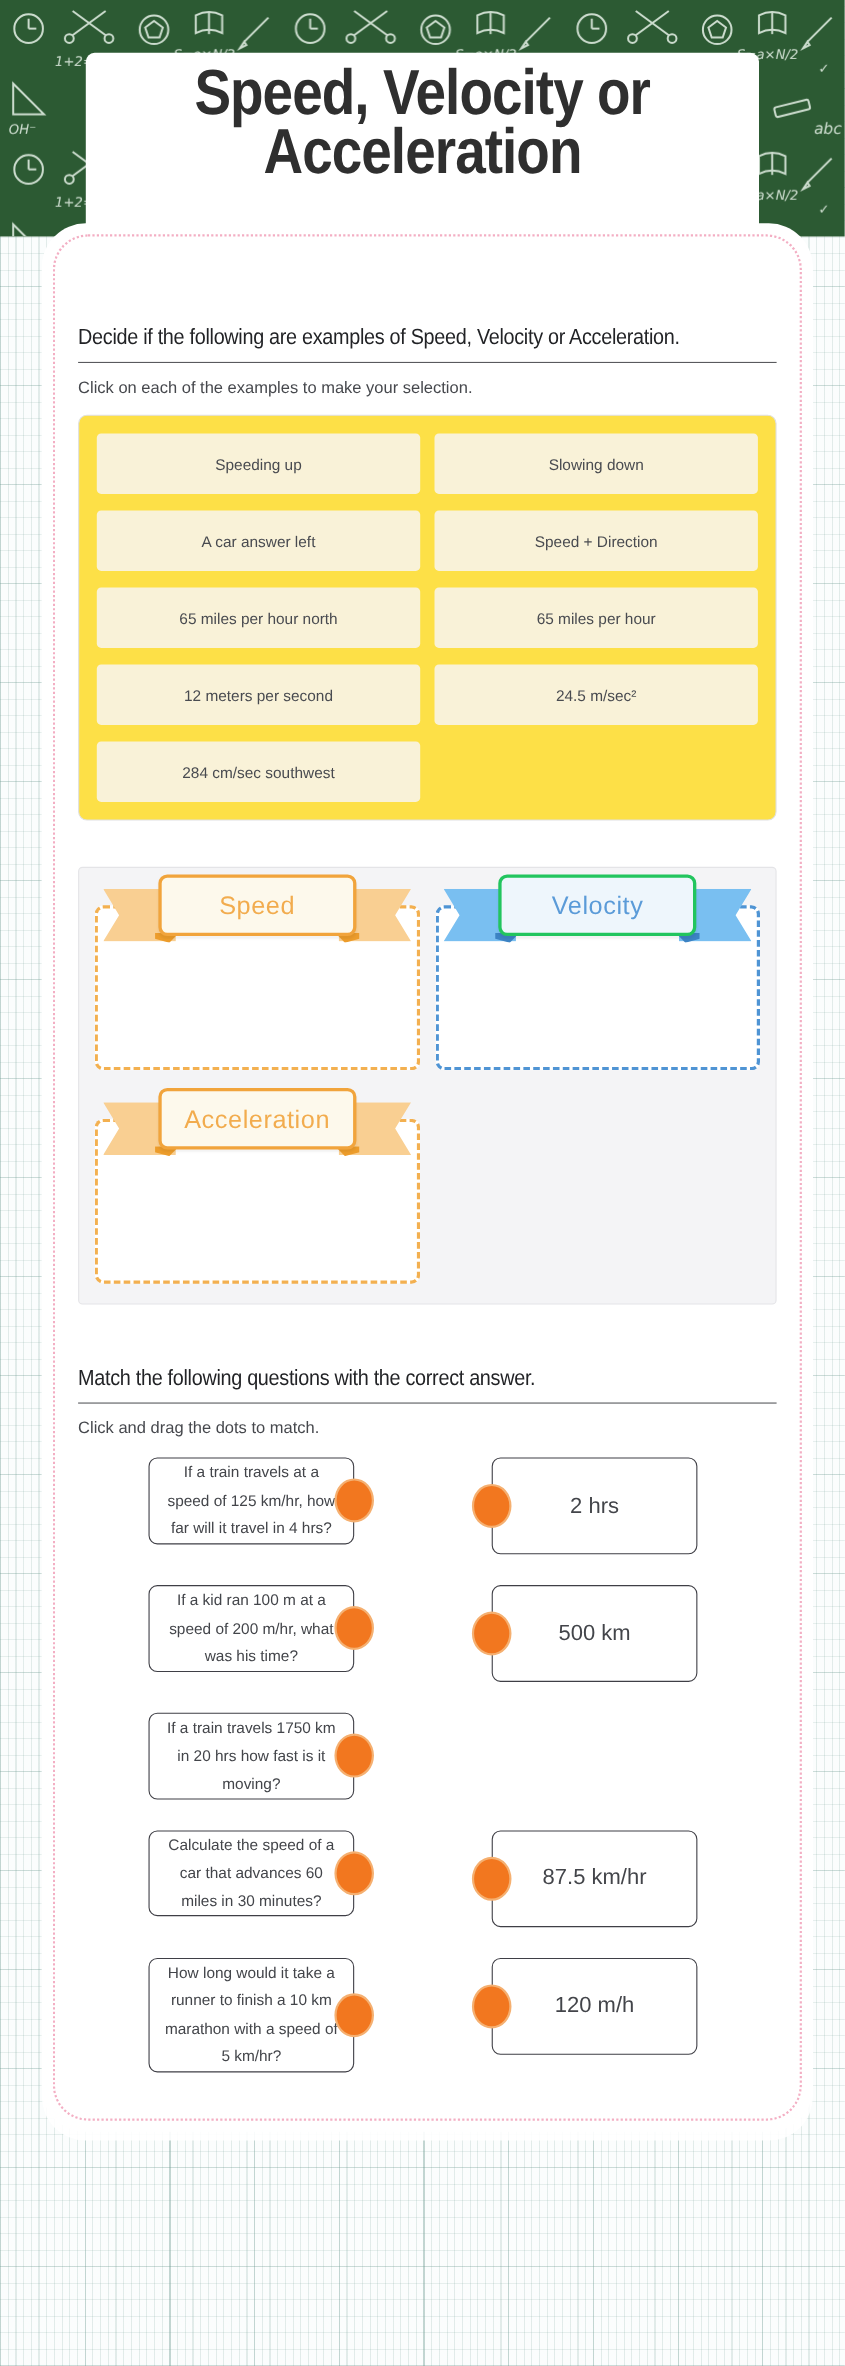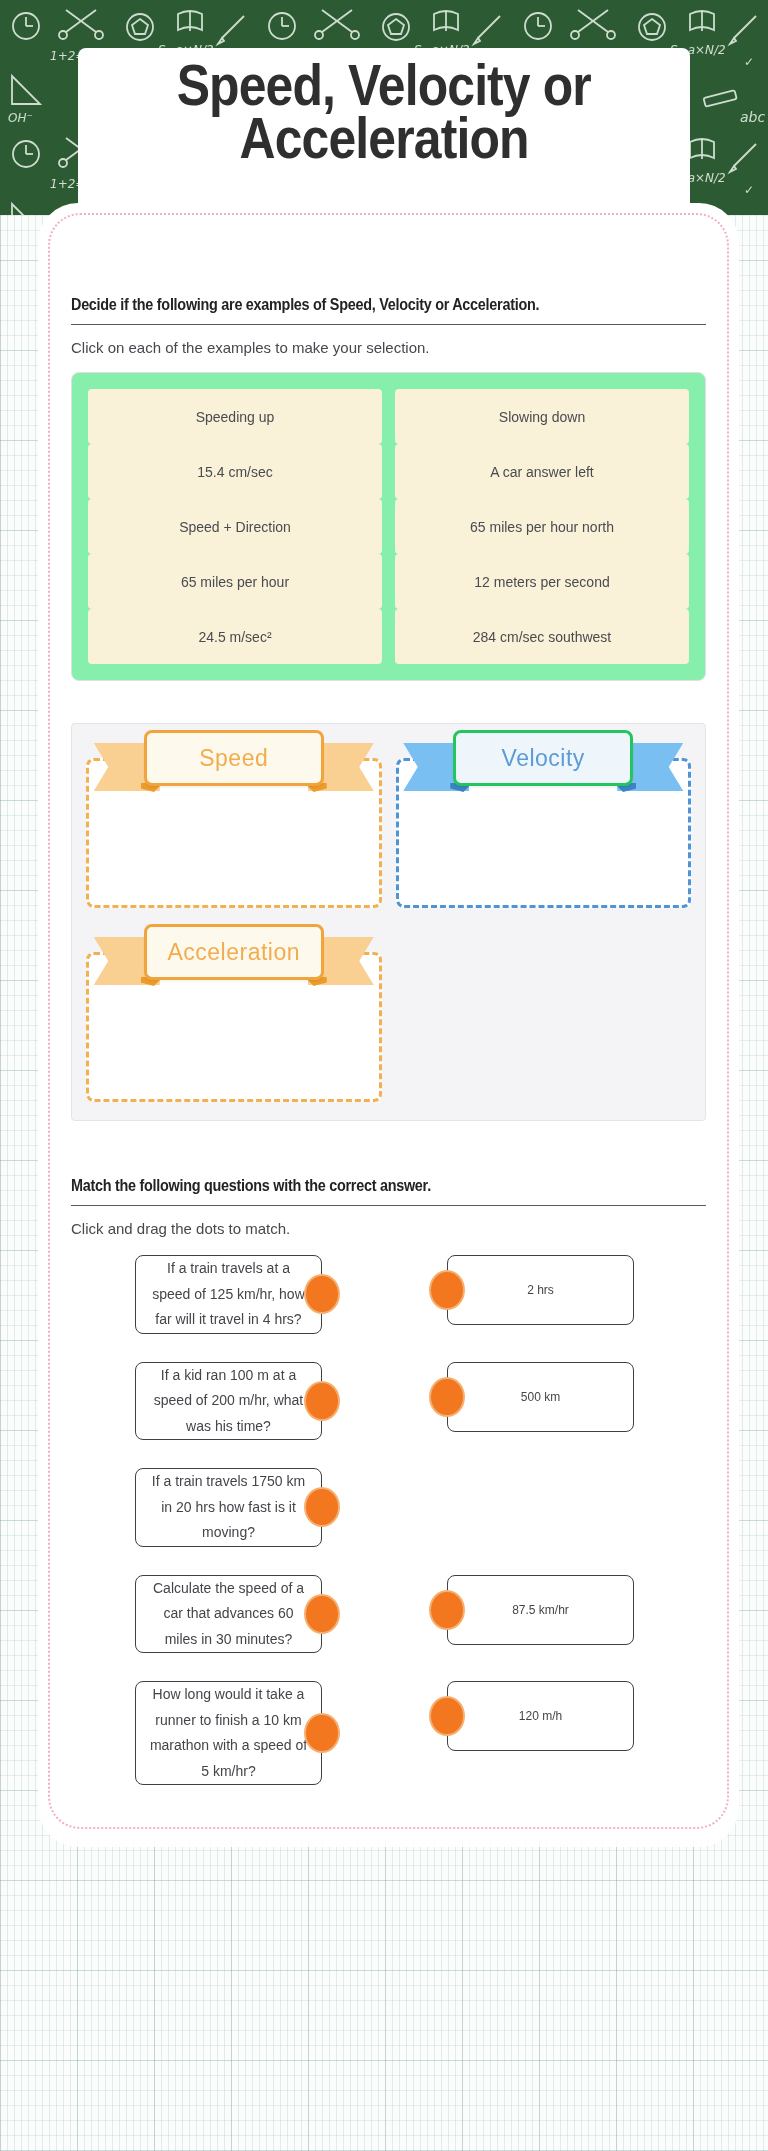--- a/index.html
+++ b/index.html
@@ -31,29 +31,29 @@
     position:relative; z-index:2; margin:-12px 29px 0 38px; width:701px;
     background:#ffffff; border-radius:40px;
     padding:93px 33px 26px 33px;
     box-shadow:0 8px 0 rgba(255,255,255,.9);
   }
   .card::before {
     content:""; position:absolute; inset:10px; pointer-events:none;
     border:2px dotted #f3aec3; border-radius:32px;
   }
 
-  .sec-heading { font-size:16px; font-weight:700; color:#222326; margin:0; }
+  .sec-heading { font-size:20px; font-weight:400; color:#222326; margin:0; }
   .sec-heading > span { display:inline-block; transform:scaleX(.9); transform-origin:left center; letter-spacing:-.3px; }
   .rule { border:none; border-top:1px solid #595a5e; margin:10px 0 14px; }
   .sub { font-size:15px; color:#46484d; margin:0 0 16px; }
 
   
   .options-panel {
     border:1px solid #dfe0e2; border-radius:8px; padding:16px;
-    display:grid; grid-template-columns:1fr 1fr; gap:0 13px; background:#86efac;
+    display:grid; grid-template-columns:1fr 1fr; gap:15px 13px; background:#fde047;
   }
   .option {
     height:55px; background:#f9f2d8; border-radius:4px; cursor:pointer;
     display:flex; align-items:center; justify-content:center;
     font-size:14px; color:#494b50; text-align:center;
   }
 
   
   .dropzones {
     margin-top:42px; background:#f4f4f6; border:1px solid #e4e4e7; border-radius:4px;
@@ -90,21 +90,21 @@
   
   .match-section { margin-top:56px; }
   .match-list { margin-top:18px; }
   .match-row { display:flex; align-items:flex-start; margin-left:64px; margin-bottom:28px; }
   .q-card, .a-card {
     position:relative; width:187px; background:#fff;
     border:1.5px solid #3f3f46; border-radius:8px;
     color:#43454a; text-align:center;
   }
   .q-card { padding:0 12px; font-size:14px; line-height:25.5px; }
-  .a-card { margin-left:125px; height:70px; display:flex; align-items:center; justify-content:center; font-size:12px;text-align:center; }
+  .a-card { margin-left:125px; height:88px; display:flex; align-items:center; justify-content:center; font-size:20px;text-align:center; }
   .dot {
     position:absolute; top:50%; width:36px; height:40px; margin-top:-20px;
     background:#f2771f; border:2px solid #f5b071; border-radius:50%;
     cursor:grab; z-index:4;
   }
   .dot.d-right { right:-19px; }
   .dot.d-left  { left:-19px; }
 </style>
 </head>
 <body>
@@ -156,21 +156,20 @@
 
 <div class="card">
 
   <h2 class="sec-heading"><span>Decide if the following are examples of Speed, Velocity or Acceleration.</span></h2>
   <hr class="rule">
   <p class="sub">Click on each of the examples to make your selection.</p>
 
   <div class="options-panel">
     <div class="option">Speeding up</div>
     <div class="option">Slowing down</div>
-    <div class="option">15.4 cm/sec</div>
     <div class="option">A car answer left</div>
     <div class="option">Speed + Direction</div>
     <div class="option">65 miles per hour north</div>
     <div class="option">65 miles per hour</div>
     <div class="option">12 meters per second</div>
     <div class="option">24.5 m/sec²</div>
     <div class="option">284 cm/sec southwest</div>
   </div>
 
   <div class="dropzones">

